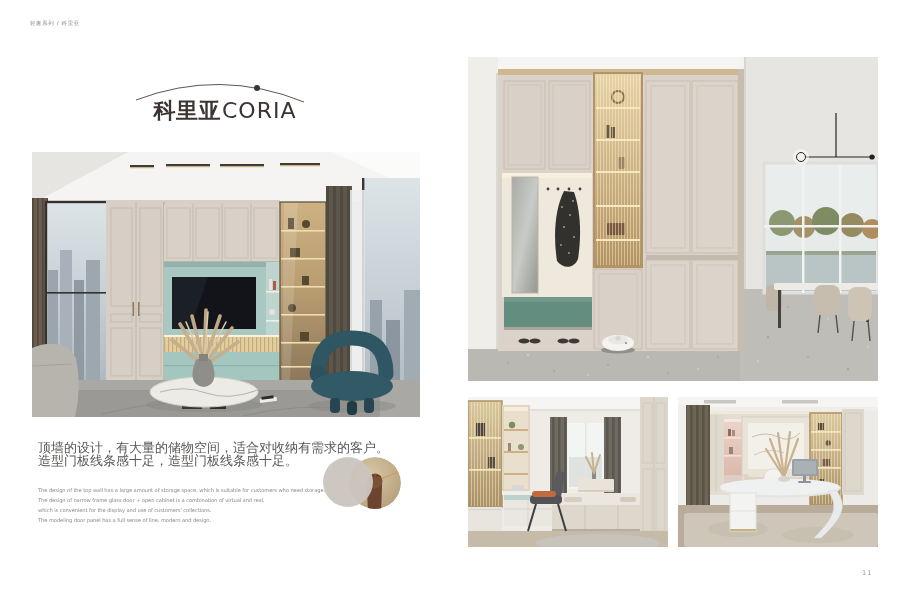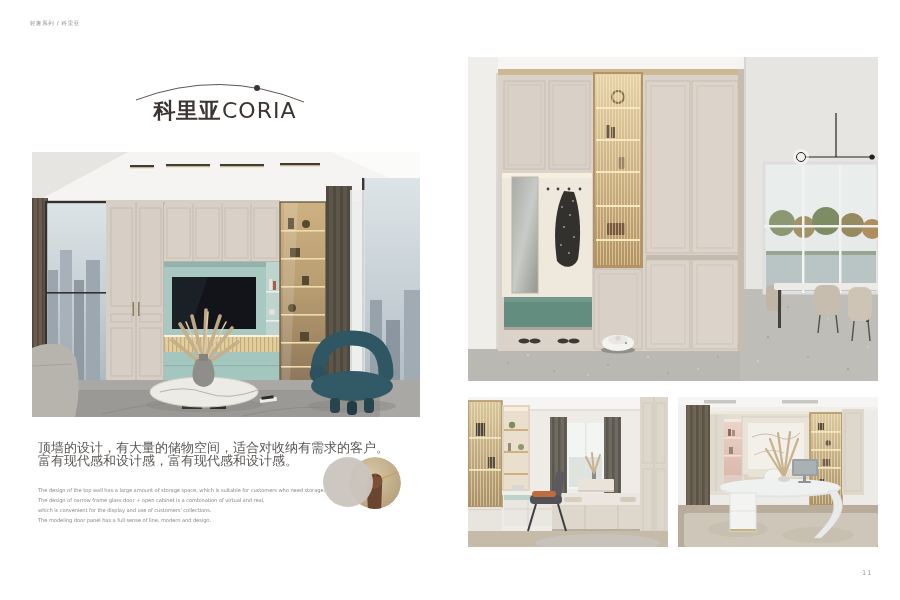--- a/index.html
+++ b/index.html
@@ -205,21 +205,21 @@
       </g>
       <g transform="rotate(-8 236 249)">
         <rect x="228" y="246" width="17" height="4" fill="#efedea"></rect>
         <rect x="230" y="244" width="12" height="3" fill="#2c2b29"></rect>
       </g>
     </svg>
   </figure>
 
   <div class="desc-cn">
     <p>顶墙的设计，有大量的储物空间，适合对收纳有需求的客户。</p>
-    <p>富有现代感和设计感，富有现代感和设计感。</p>
+    <p>造型门板线条感十足，造型门板线条感十足。</p>
   </div>
   <div class="desc-en">
     <p>The design of the top wall has a large amount of storage space, which is suitable for customers who need storage.</p>
     <p>The design of narrow frame glass door + open cabinet is a combination of virtual and real,</p>
     <p>which is convenient for the display and use of customers' collections.</p>
     <p>The modeling door panel has a full sense of line, modern and design.</p>
   </div>
 
   <div class="circles">
     <svg width="90" height="62" viewBox="0 0 90 62">

